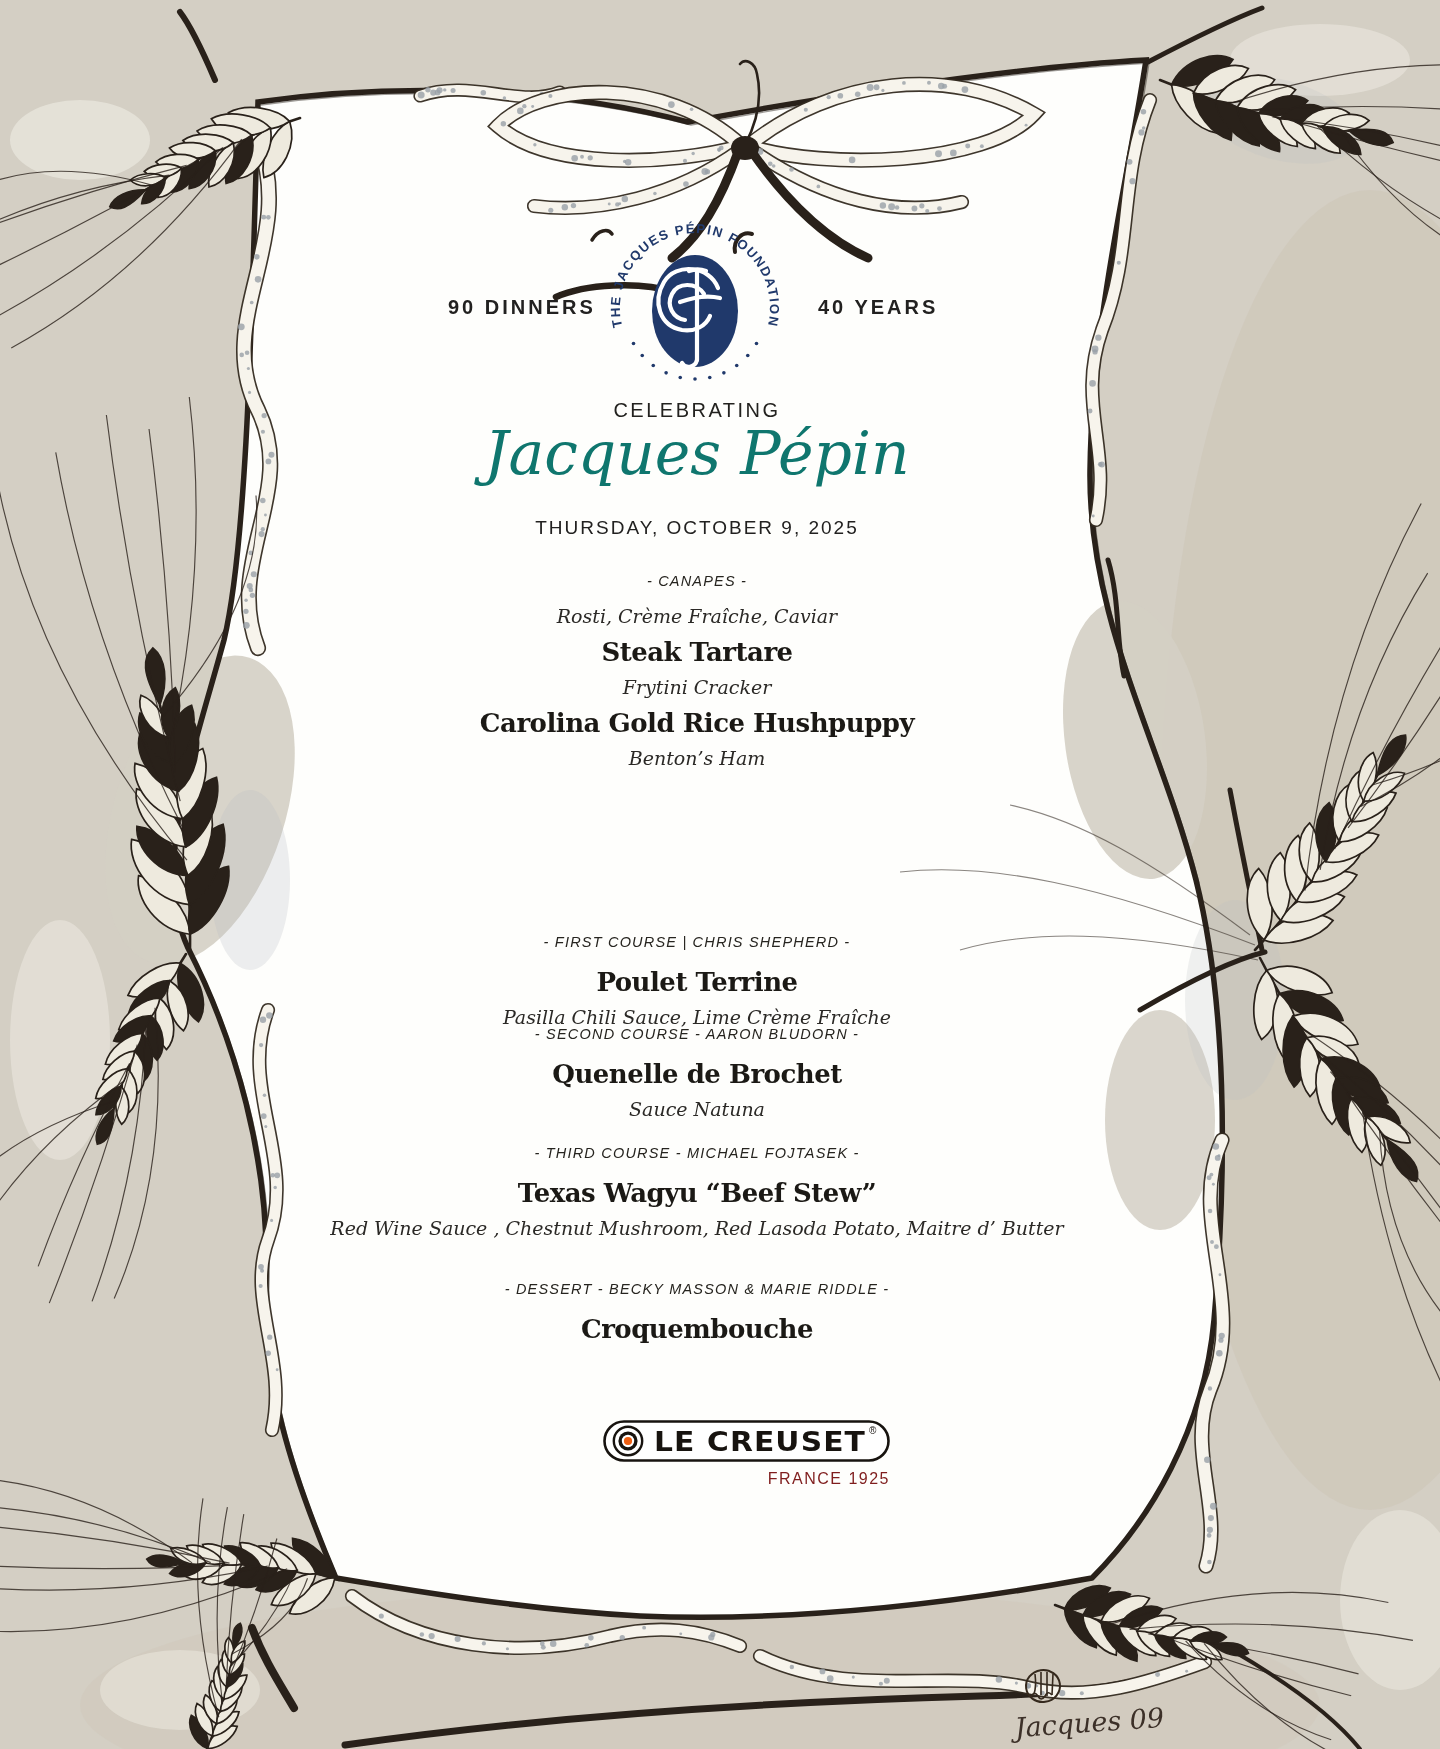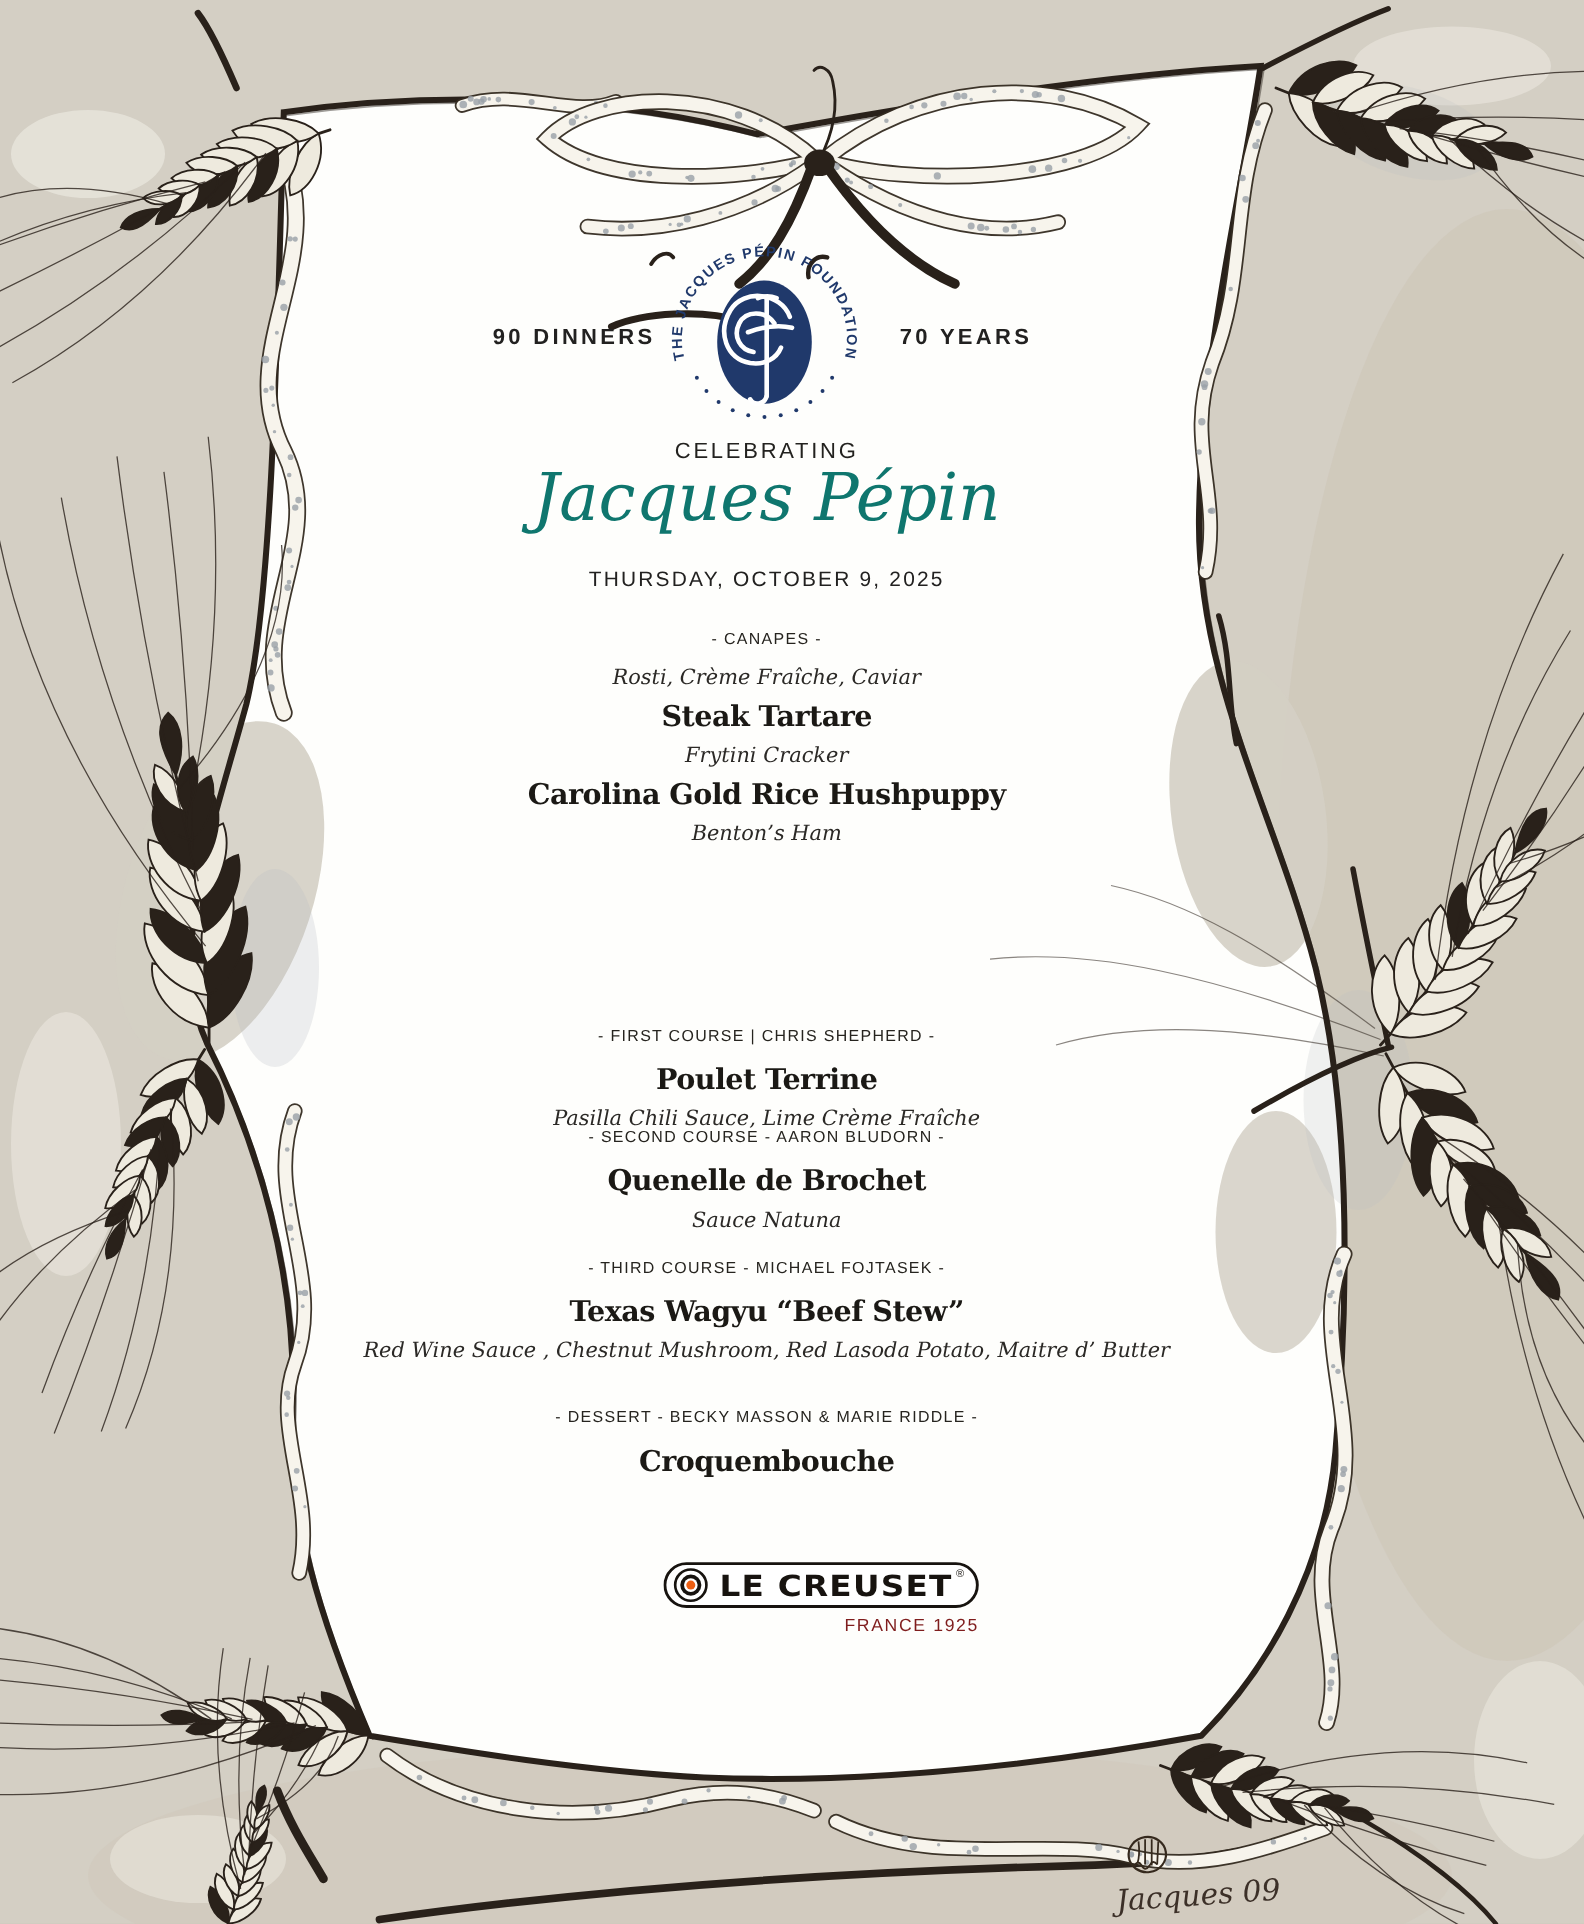--- a/index.html
+++ b/index.html
@@ -9,21 +9,21 @@
   #art{position:absolute;left:0;top:0;}
   .overlay{position:absolute;}
   .hdr-label{position:absolute;font-size:20px;letter-spacing:3px;font-weight:700;color:#222120;white-space:nowrap;}
   .center-line{position:absolute;left:157px;width:1080px;text-align:center;}
   #celebrating{top:399px;font-size:20px;letter-spacing:2.5px;font-weight:500;color:#23221f;}
   #main-title{top:418px;font-family:"DejaVu Serif",serif;font-style:italic;font-weight:400;
               font-size:60px;color:#0f766e;}
   #event-date{top:517px;font-size:19px;letter-spacing:2px;font-weight:500;color:#222120;}
   #menu{position:absolute;left:157px;top:0;width:1080px;}
   .menu-section{position:absolute;left:0;right:0;text-align:center;}
-  .sec-heading{font-size:14.5px;letter-spacing:1.2px;font-weight:500;color:#26241f;line-height:20px;margin-bottom:10px;}
+  .sec-heading{font-size:14.5px;letter-spacing:1.2px;font-weight:500;color:#26241f;line-height:20px;margin-bottom:10px;font-style:italic;}
   .item-name{font-family:"DejaVu Serif",serif;font-weight:bold;font-size:26px;line-height:40px;
              letter-spacing:-0.5px;color:#1b1915;}
   .item-desc{font-family:"DejaVu Serif",serif;font-style:italic;font-size:19px;line-height:31px;color:#2b2926;}
   #lc-block{position:absolute;left:603px;top:1420px;width:287px;text-align:right;}
   #lc-tagline{margin-top:8px;font-size:16px;letter-spacing:1.5px;font-weight:500;color:#7f1d1d;}
   #jpf-logo{position:absolute;left:598px;top:212px;}
 </style>
 </head>
 <body>
 
@@ -567,21 +567,21 @@
 
     <g id="sig">
       <ellipse cx="1043" cy="1686" rx="17" ry="16" fill="none" stroke="#35291d" stroke-width="2" transform="rotate(-8 1043 1686)"></ellipse>
       <path d="M 1035,1674 C 1036,1682 1036,1688 1034,1694 M 1041,1672 L 1041,1695 M 1047,1672 L 1047,1696 M 1053,1674 L 1052,1695" stroke="#35291d" stroke-width="1.6" fill="none"></path>
       <path d="M 1031,1697 q 3,-7 7,-1 q 3,6 7,0 q 3,-6 7,-1" stroke="#35291d" stroke-width="1.7" fill="none"></path>
       <text x="1090" y="1732" text-anchor="middle" font-family="DejaVu Serif, serif" font-style="italic" font-size="27" fill="#3c3028" transform="rotate(-4 1090 1732)">Jacques 09</text>
     </g>
   </svg>
 
   <div class="hdr-label" style="left:448px;top:296px">90 DINNERS</div>
-  <div class="hdr-label" style="left:818px;top:296px">70 YEARS</div>
+  <div class="hdr-label" style="left:818px;top:296px">40 YEARS</div>
 
   <div id="jpf-logo" class="overlay">
     <svg width="194" height="184" viewBox="0 0 194 184">
       <defs>
         <path id="jpfring" d="M 26.5,121.7 A 75,75 0 1 1 167.5,121.7" fill="none"></path>
       </defs>
       <text font-size="13.2" font-weight="bold" letter-spacing="1.6" fill="#20396b">
         <textPath href="#jpfring" startOffset="50%" text-anchor="middle">THE JACQUES PÉPIN FOUNDATION</textPath>
       </text>
       <ellipse cx="97" cy="99" rx="43" ry="56" fill="#20396b"></ellipse>

